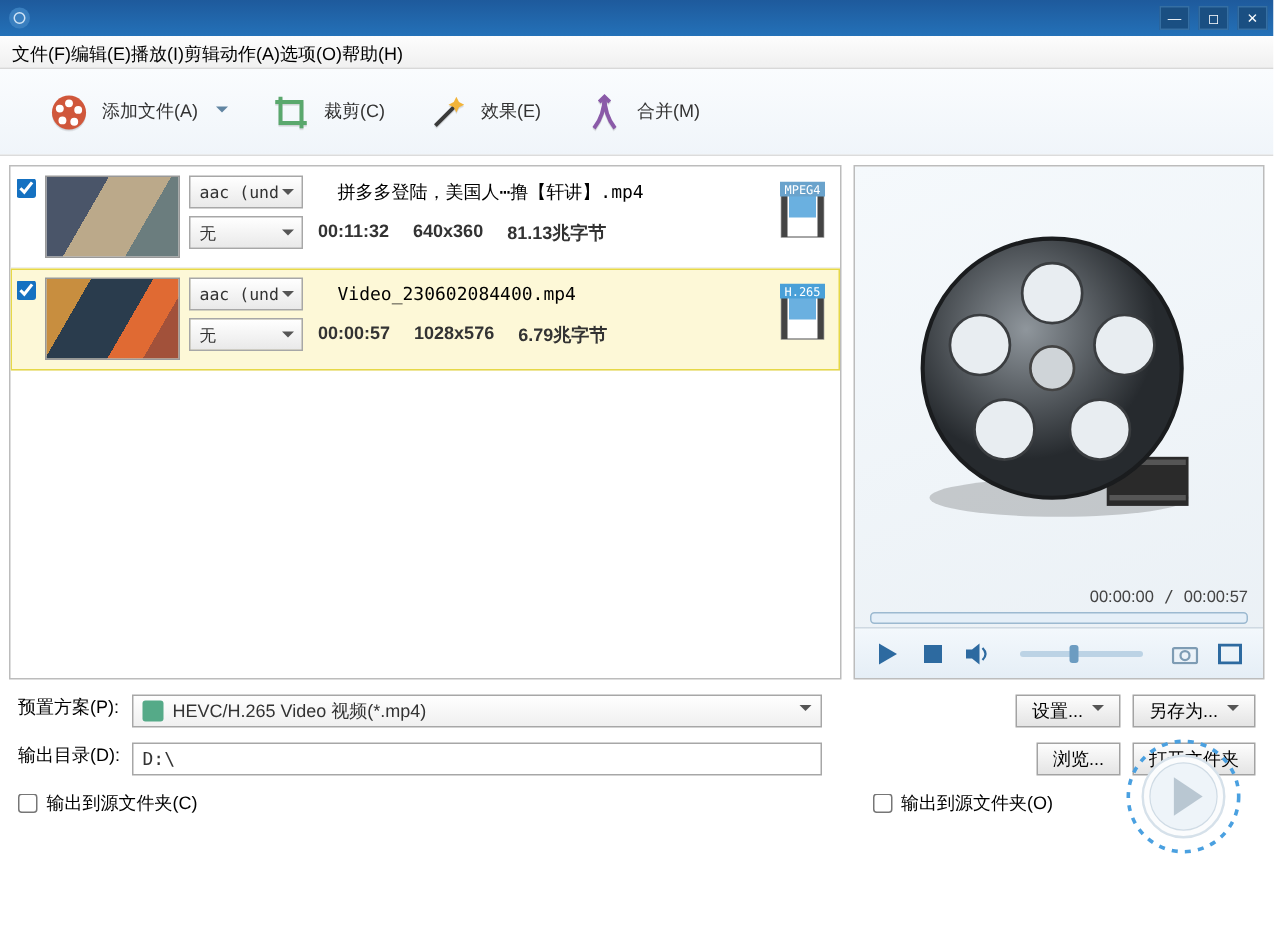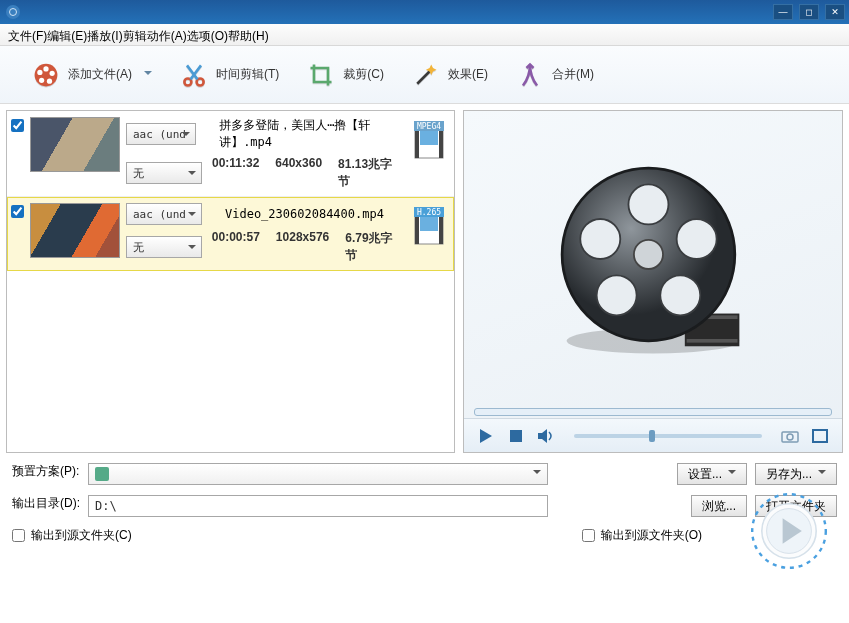--- a/index.html
+++ b/index.html
@@ -17,21 +17,21 @@
 
 .toolbar { height: 58px; background: linear-gradient(#fafcfe,#f0f5fa); border-bottom: 1px solid #dcdcdc; display: flex; align-items: center; padding: 0 18px; gap: 0; }
 .tool { display: flex; align-items: center; gap: 8px; cursor: pointer; padding: 0 14px; }
 .tool .ticon { width: 28px; height: 28px; display: flex; align-items: center; justify-content: center; }
 .tool .ticon svg { filter: drop-shadow(0 1px 0 rgba(0,0,0,.15)); }
 .tool span { font-size: 12px; color: #333; }
 .tool .arrow { width: 0; height: 0; border: 4px solid transparent; border-top-color: #6185a2; margin-left: 4px; }
 
 .workarea { display: flex; padding: 6px 6px 0 6px; gap: 8px; }
 
-.filelist { width: 449px; height: 343px; border: 1px solid #bcbcbc; background: #fff; overflow: hidden; }
+.filelist { width: 555px; height: 343px; border: 1px solid #bcbcbc; background: #fff; overflow: hidden; }
 .row { display: flex; align-items: flex-start; padding: 6px 8px 6px 4px; gap: 6px; border-bottom: 1px solid #eee; }
 .row.selected { background: #fdf8d7; outline: 1px solid #e6d847; outline-offset: -1px; }
 .row input[type=checkbox] { margin-top: 2px; accent-color: #1571c1; }
 .thumb { width: 90px; height: 55px; background: #666; border: 1px solid #999; }
 .thumb.thumb1 { background: linear-gradient(120deg,#4a5569 0 35%,#bba98a 35% 70%,#6b7d7e 70%); }
 .thumb.thumb2 { background: linear-gradient(120deg,#c88e3f 0 25%,#2a3c4d 25% 60%,#e06a33 60% 80%,#a2513a 80%); }
 .row-mid { flex: 1; display: flex; flex-direction: column; gap: 5px; }
 .dd-row { display: flex; gap: 8px; align-items: center; }
 .dropdown { width: 76px; height: 22px; border: 1px solid #a7a7a7; background: linear-gradient(#fff,#e9e9e9); display: flex; align-items: center; padding: 0 6px; font-size: 11px; color: #333; position: relative; cursor: pointer; font-family: monospace; }
 .dropdown::after { content: ""; position: absolute; right: 5px; width: 0; height: 0; border: 4px solid transparent; border-top-color: #555; top: 8px; }
@@ -95,30 +95,20 @@
           <circle cx="16" cy="16" r="13" fill="#d0573b"></circle>
           <circle cx="16" cy="9" r="3" fill="#fff"></circle>
           <circle cx="23" cy="14" r="3" fill="#fff"></circle>
           <circle cx="20" cy="23" r="3" fill="#fff"></circle>
           <circle cx="11" cy="22" r="3" fill="#fff"></circle>
           <circle cx="9" cy="13" r="3" fill="#fff"></circle>
         </svg>
     </div>
     <span>添加文件(A)</span>
     <div class="arrow"></div>
-  </div>
-  <div class="tool">
-    <div class="ticon">
-      <svg viewBox="0 0 32 32">
-          <circle cx="9" cy="24" r="4" fill="none" stroke="#d0573b" stroke-width="3"></circle>
-          <circle cx="23" cy="24" r="4" fill="none" stroke="#d0573b" stroke-width="3"></circle>
-          <path d="M12 21 L24 5 M20 21 L8 5" stroke="#4a9bd4" stroke-width="3"></path>
-        </svg>
-    </div>
-    <span>时间剪辑(T)</span>
   </div>
   <div class="tool">
     <div class="ticon">
       <svg viewBox="0 0 32 32">
           <path d="M8 4 V24 H28 M4 8 H24 V28" stroke="#5aa86d" stroke-width="3" fill="none"></path>
         </svg>
     </div>
     <span>裁剪(C)</span>
   </div>
   <div class="tool">
@@ -223,20 +213,23 @@
           <g fill="#e8edf1" stroke="#3a3d40" stroke-width="2">
             <circle cx="105" cy="50" r="22"></circle>
               <circle cx="158" cy="88" r="22"></circle>
               <circle cx="140" cy="150" r="22"></circle>
               <circle cx="70" cy="150" r="22"></circle>
               <circle cx="52" cy="88" r="22"></circle>
           </g>
         </svg>
       </div>
     </div>
+    <div class="time-row">
+      <span>00:00:00</span> / <span>00:00:57</span>
+    </div>
     <div class="progress"></div>
     <div class="pcontrols">
       <div class="iconbtn">
           <svg width="16" height="16">
             <path d="M2 1 L14 8 L2 15 Z" fill="#2d6aa0"></path>
           </svg>
         </div>
       <div class="iconbtn">
           <svg width="14" height="14">
             <rect x="1" y="1" width="12" height="12" fill="#2d6aa0"></rect>
@@ -262,20 +255,21 @@
         </div>
     </div>
   </div>
 </div>
 
 <div class="bottom">
   <div class="brow">
     <div class="label">预置方案(P):</div>
     <div class="preset-dd">
         <span class="smicon"></span>
+        <span>HEVC/H.265 Video 视频(*.mp4)</span>
       </div>
     <div style="flex:1"></div>
     <div class="btn hasarrow">设置...</div>
     <div class="btn hasarrow">另存为...</div>
   </div>
   <div class="brow">
     <div class="label">输出目录(D):</div>
     <div class="path-input">D:\</div>
     <div style="flex:1"></div>
     <div class="btn">浏览...</div>

